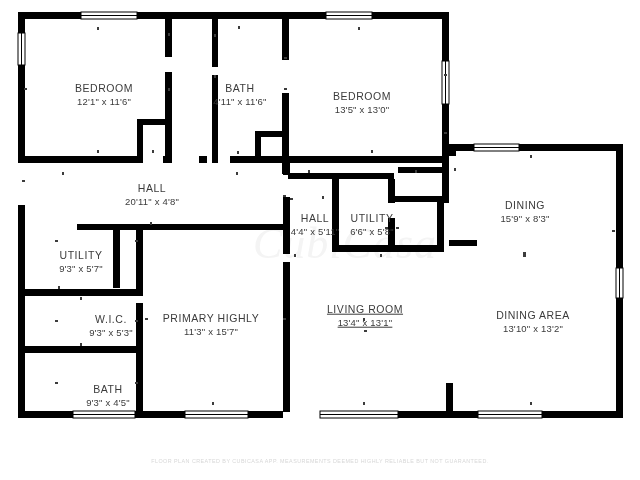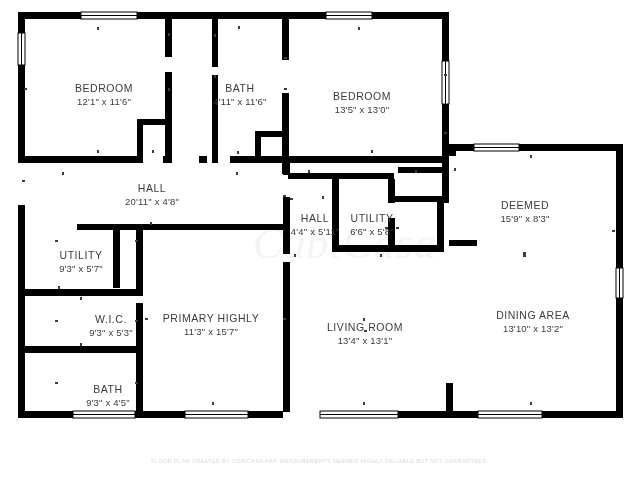--- a/index.html
+++ b/index.html
@@ -268,21 +268,21 @@
     <span class="room-name">BATH</span>
     <span class="room-dims">4'11" x 11'6"</span>
   </div>
 
   <div class="room-label" style="left:362px; top:103px;">
     <span class="room-name">BEDROOM</span>
     <span class="room-dims">13'5" x 13'0"</span>
   </div>
 
   <div class="room-label" style="left:525px; top:212px;">
-    <span class="room-name">DEEMED</span>
+    <span class="room-name">DINING</span>
     <span class="room-dims">15'9" x 8'3"</span>
   </div>
 
   <div class="room-label" style="left:152px; top:195px;">
     <span class="room-name">HALL</span>
     <span class="room-dims">20'11" x 4'8"</span>
   </div>
 
   <div class="room-label" style="left:315px; top:225px;">
     <span class="room-name">HALL</span>
@@ -307,21 +307,21 @@
   <div class="room-label" style="left:108px; top:396px;">
     <span class="room-name">BATH</span>
     <span class="room-dims">9'3" x 4'5"</span>
   </div>
 
   <div class="room-label" style="left:211px; top:325px;">
     <span class="room-name">PRIMARY HIGHLY</span>
     <span class="room-dims">11'3" x 15'7"</span>
   </div>
 
-  <div class="room-label" style="left:365px; top:334px;">
+  <div class="room-label" style="left:365px; top:316px;text-decoration:underline;">
     <span class="room-name">LIVING ROOM</span>
     <span class="room-dims">13'4" x 13'1"</span>
   </div>
 
   <div class="room-label" style="left:533px; top:322px;">
     <span class="room-name">DINING AREA</span>
     <span class="room-dims">13'10" x 13'2"</span>
   </div>
 
   <div class="footer-note">FLOOR PLAN CREATED BY CUBICASA APP. MEASUREMENTS DEEMED HIGHLY RELIABLE BUT NOT GUARANTEED.</div>

